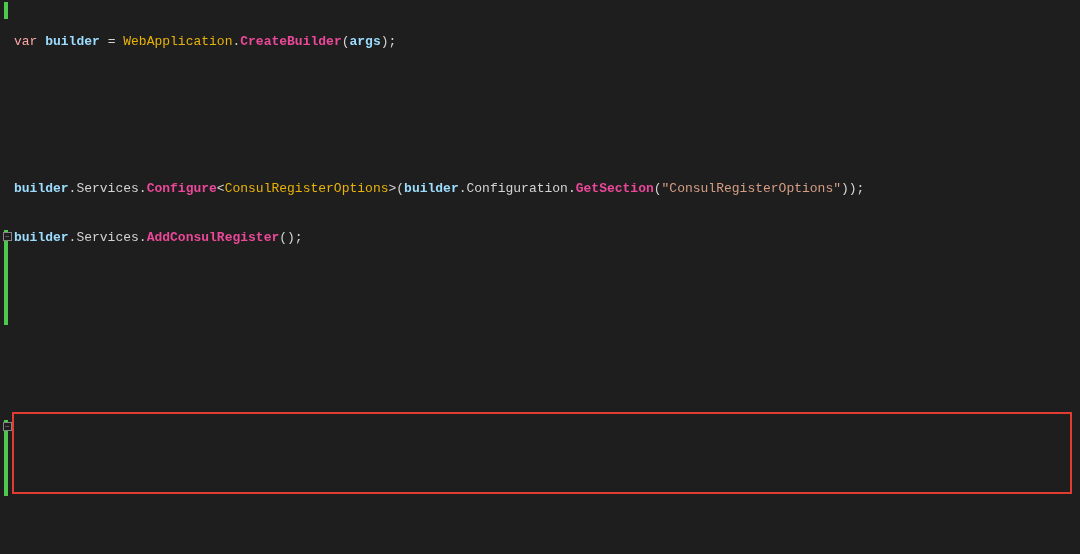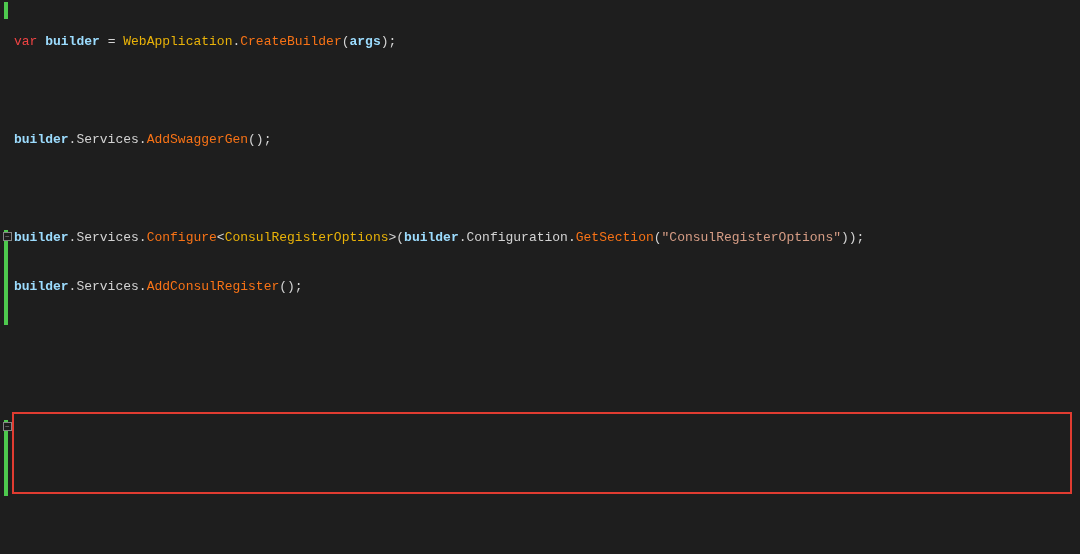--- a/index.html
+++ b/index.html
@@ -47,23 +47,23 @@
   .code {
     position: absolute;
     left: 14px;
     top: 2px;
     white-space: pre;
   }
   .line {
     height: 19px;
     line-height: 19px;
   }
-  .k  { color: #ef4444; }           
+  .k  { color: #fca5a5; }           
   .t  { color: #eab308; }           
-  .m  { color: #f97316; }           
+  .m  { color: #ec4899; font-weight: bold; }           
   .id { color: #9cdcfe; font-weight: bold; }           
   .s  { color: #d69d85; }           
   .p  { color: #d4d4d4; }
   .red-box {
     position: absolute;
     border: 2px solid #e03c31;
     pointer-events: none;
   }
 </style>
 </head>
@@ -75,21 +75,20 @@
     <div class="mod-bar" style="top:2px;height:17px;"></div>
     <div class="mod-bar" style="top:230px;height:95px;"></div>
     <div class="mod-bar" style="top:420px;height:76px;"></div>
     <div class="fold" style="top:232px;">−</div>
     <div class="fold" style="top:422px;">−</div>
   </div>
 
   <div class="code">
     <div class="line"><span class="k">var</span><span class="p"> </span><span class="id">builder</span><span class="p"> = </span><span class="t">WebApplication</span><span class="p">.</span><span class="m">CreateBuilder</span><span class="p">(</span><span class="id">args</span><span class="p">);</span></div>
     <div class="line">&nbsp;</div>
-    <div class="line"><span class="id">builder</span><span class="p">.Services.</span><span class="m">AddSwaggerGen</span><span class="p">();</span></div>
     <div class="line">&nbsp;</div>
     <div class="line"><span class="id">builder</span><span class="p">.Services.</span><span class="m">Configure</span><span class="p">&lt;</span><span class="t">ConsulRegisterOptions</span><span class="p">&gt;(</span><span class="id">builder</span><span class="p">.Configuration.</span><span class="m">GetSection</span><span class="p">(</span><span class="s">"ConsulRegisterOptions"</span><span class="p">));</span></div>
     <div class="line"><span class="id">builder</span><span class="p">.Services.</span><span class="m">AddConsulRegister</span><span class="p">();</span></div>
     <div class="line">&nbsp;</div>
     <div class="line">&nbsp;</div>
     
     
     
     
     

